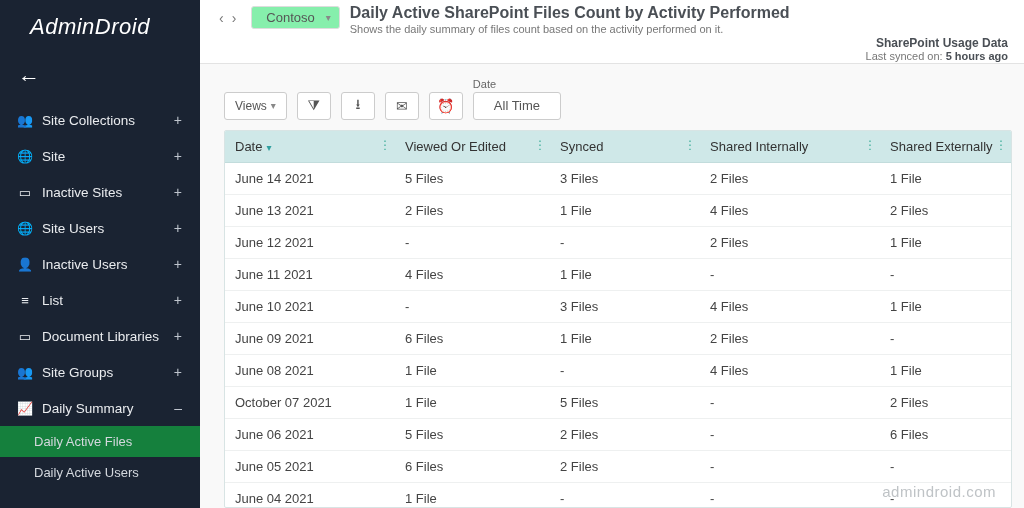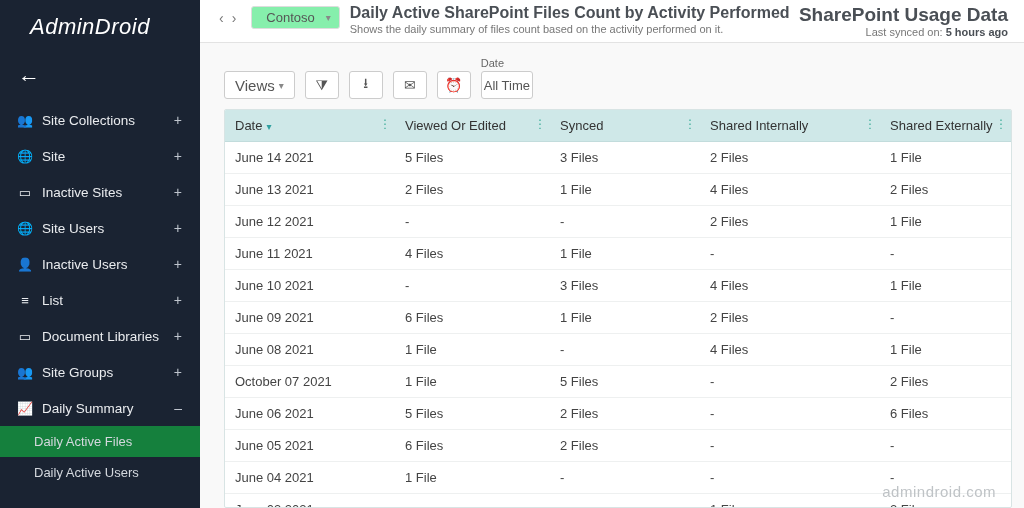--- a/index.html
+++ b/index.html
@@ -17,29 +17,29 @@
     .main { flex:1; background:#f9f9f9; display:flex; flex-direction:column; height:508px; }
     .topbar { background:#fff; border-bottom:1px solid #e3e3e3; padding:4px 10px 6px 10px; display:flex; align-items:flex-start; min-height:40px; }
     .nav-arrows { display:flex; align-items:center; gap:2px; padding:4px 6px; }
     .nav-arrows span { cursor:pointer; color:#777; font-size:14px; padding:2px 3px;}
     .tenant-select { border:1px solid #ddd; border-radius:3px; padding:3px 24px 3px 14px; font-size:13px; color:#555; cursor:pointer; margin:2px 10px 0 6px; position:relative; background:#86efac; }
     .tenant-select::after { content:"▾"; position:absolute; right:8px; color:#888; font-size:10px; top:5px;}
     .title-block { flex:1; }
     .page-title { font-size:16px; font-weight:600; color:#4a4f55; }
     .page-sub { font-size:11px; color:#777; margin-top:1px; }
     .sync-block { text-align:right; padding-right:6px; }
-    .sync-title { font-size:19px; font-weight:600; color:#4a4f55; }
+    .sync-title { font-size:12px; font-weight:600; color:#4a4f55;margin-top:32px; }
     .sync-sub { font-size:11px; color:#777; }
     .sync-sub b { color:#4a4f55; font-weight:600;}
     .toolbar { display:flex; align-items:flex-end; gap:10px; padding:14px 12px 10px 24px; }
     .btn { border:1px solid #ccc; background:#fff; border-radius:3px; height:28px; min-width:34px; display:flex; align-items:center; justify-content:center; cursor:pointer; color:#555; font-size:14px; }
-    .btn.views { padding:0 10px; font-size:15px; }
+    .btn.views { padding:0 10px; font-size:12px; }
     .btn.views::after { content:" ▾"; font-size:10px; color:#888; margin-left:4px;}
     .date-col { display:flex; flex-direction:column; font-size:11px; color:#666; }
-    .date-col .btn { padding:0 2px; font-size:13px; margin-top:2px;}
+    .date-col .btn { padding:0 20px; font-size:13px; margin-top:2px;}
     .grid { margin:0 12px 0 24px; border:1px solid #d8e4e4; border-radius:2px; background:#fff; overflow:hidden; }
     .grid-head { display:flex; background:#cfe8e8; border-bottom:1px solid #c2dcdc; }
     .col { padding:8px 10px; font-size:13px; position:relative; }
     .col.h { font-weight:500; color:#333; cursor:pointer; }
     .col.h .menu { position:absolute; right:4px; top:7px; color:#3fae9a; font-size:12px; }
     .c-date { width:170px; }
     .c1 { width:155px; }
     .c2 { width:150px; }
     .c3 { width:180px; }
     .c4 { flex:1; }

